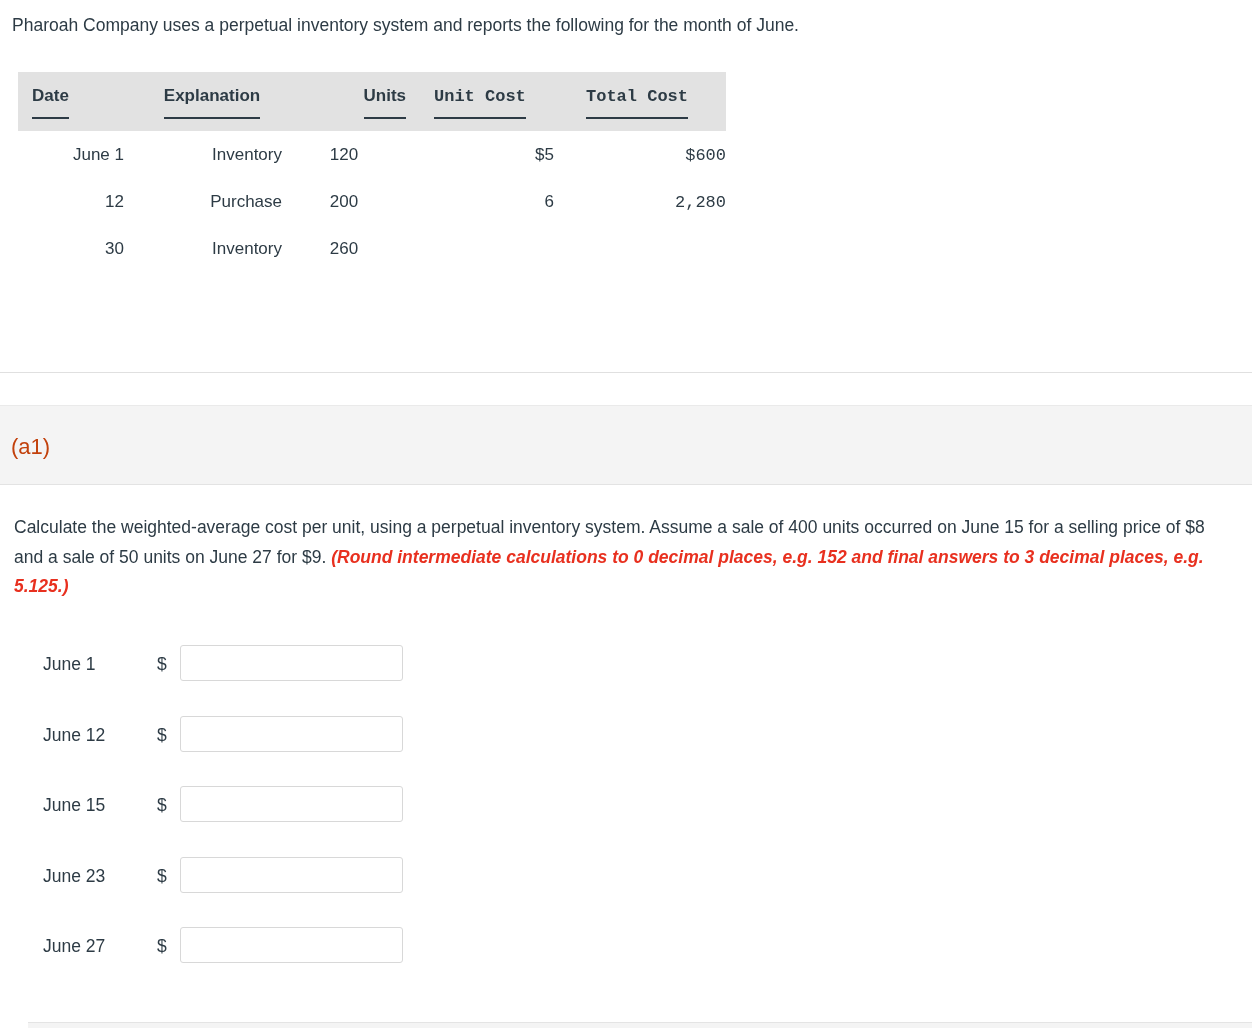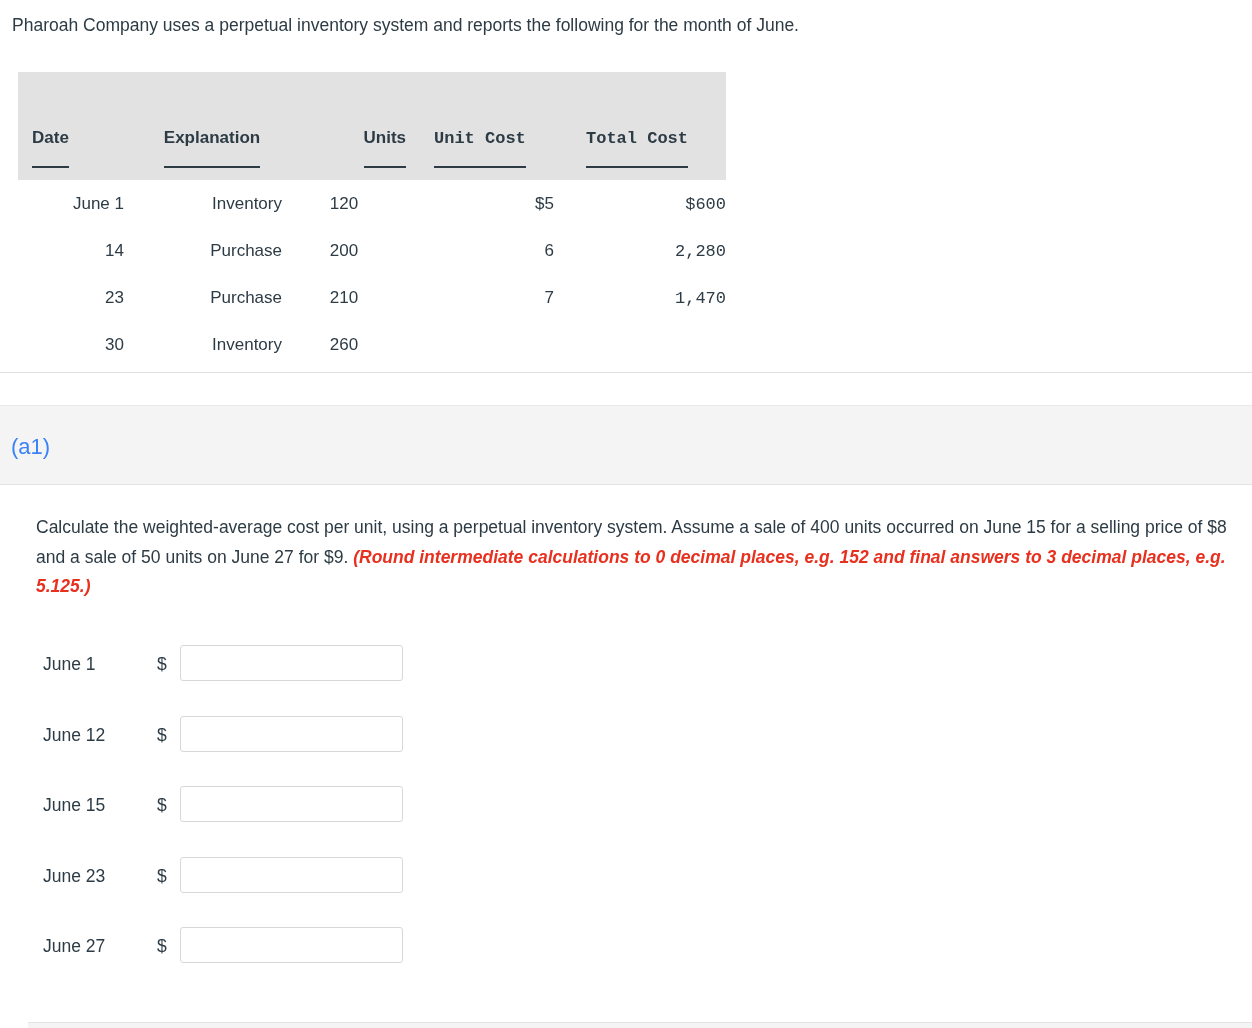--- a/index.html
+++ b/index.html
@@ -47,22 +47,21 @@
   table.inv-table thead th {
     font-size: 17px;
     font-weight: bold;
     color: #2d3b45;
     padding: 14px 0 12px 0;
     vertical-align: bottom;
   }
   table.inv-table thead th .hd {
     display: inline-block;
     border-bottom: 2px solid #2d3b45;
-    padding-bottom: 18px;
-    margin-top: 42px;
+    padding-bottom: 11px;
   }
   table.inv-table tbody td {
     font-size: 17px;
     color: #2d3b45;
     padding: 14px 0 13px 0;
     background: #ffffff;
   }
 
   .col-date   { width: 92px;  text-align: right; padding-right: 0 !important; }
   .col-expl   { width: 140px; text-align: right;  padding-left: 18px !important; }
@@ -93,28 +92,28 @@
     height: 78px;
     background: #f4f4f4;
     border-top: 1px solid #eaeaea;
     border-bottom: 1px solid #e3e3e3;
   }
   .a1-label {
     position: absolute;
     left: 11px;
     top: 432px;
     font-size: 22px;
-    color: #3b82f6;
+    color: #c2410c;
     line-height: 30px;
   }
 
   
   .question {
     position: absolute;
-    left: 36px;
+    left: 14px;
     top: 513px;
     width: 1206px;
     font-size: 17.5px;
     line-height: 29.5px;
     color: #2d3b45;
   }
   .question .hint {
     color: #e8301f;
     font-style: italic;
     font-weight: bold;
@@ -203,32 +202,25 @@
     </thead>
     <tbody>
       <tr>
         <td class="col-date">June 1</td>
         <td class="col-expl">Inventory</td>
         <td class="col-units">120</td>
         <td class="col-ucost">$5</td>
         <td class="col-tcost">$600</td>
       </tr>
       <tr>
-        <td class="col-date">14</td>
+        <td class="col-date">12</td>
         <td class="col-expl">Purchase</td>
         <td class="col-units">200</td>
         <td class="col-ucost">6</td>
         <td class="col-tcost">2,280</td>
-      </tr>
-      <tr>
-        <td class="col-date">23</td>
-        <td class="col-expl">Purchase</td>
-        <td class="col-units">210</td>
-        <td class="col-ucost">7</td>
-        <td class="col-tcost">1,470</td>
       </tr>
       <tr>
         <td class="col-date">30</td>
         <td class="col-expl">Inventory</td>
         <td class="col-units">260</td>
         <td class="col-ucost"></td>
         <td class="col-tcost"></td>
       </tr>
     </tbody>
   </table>

